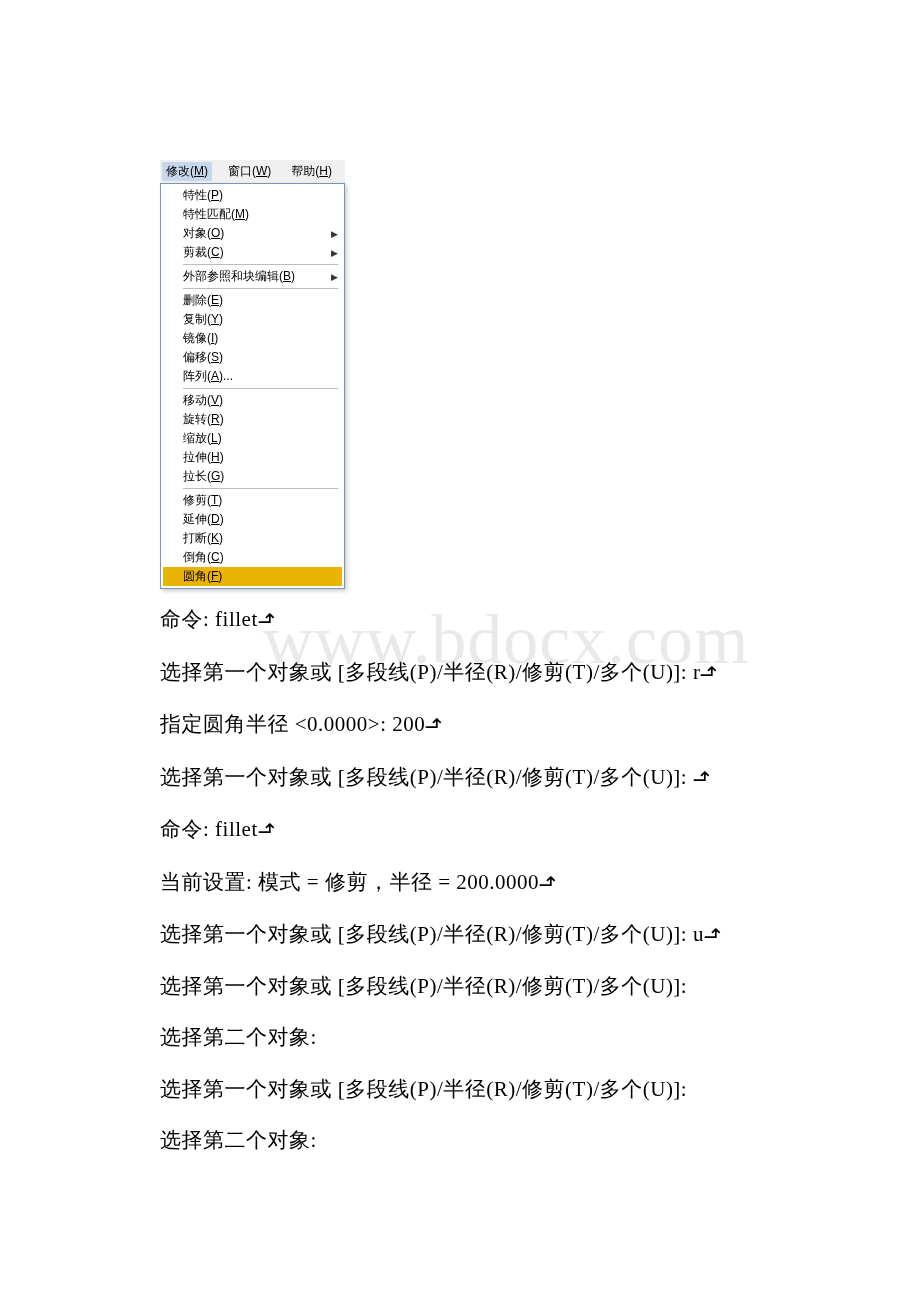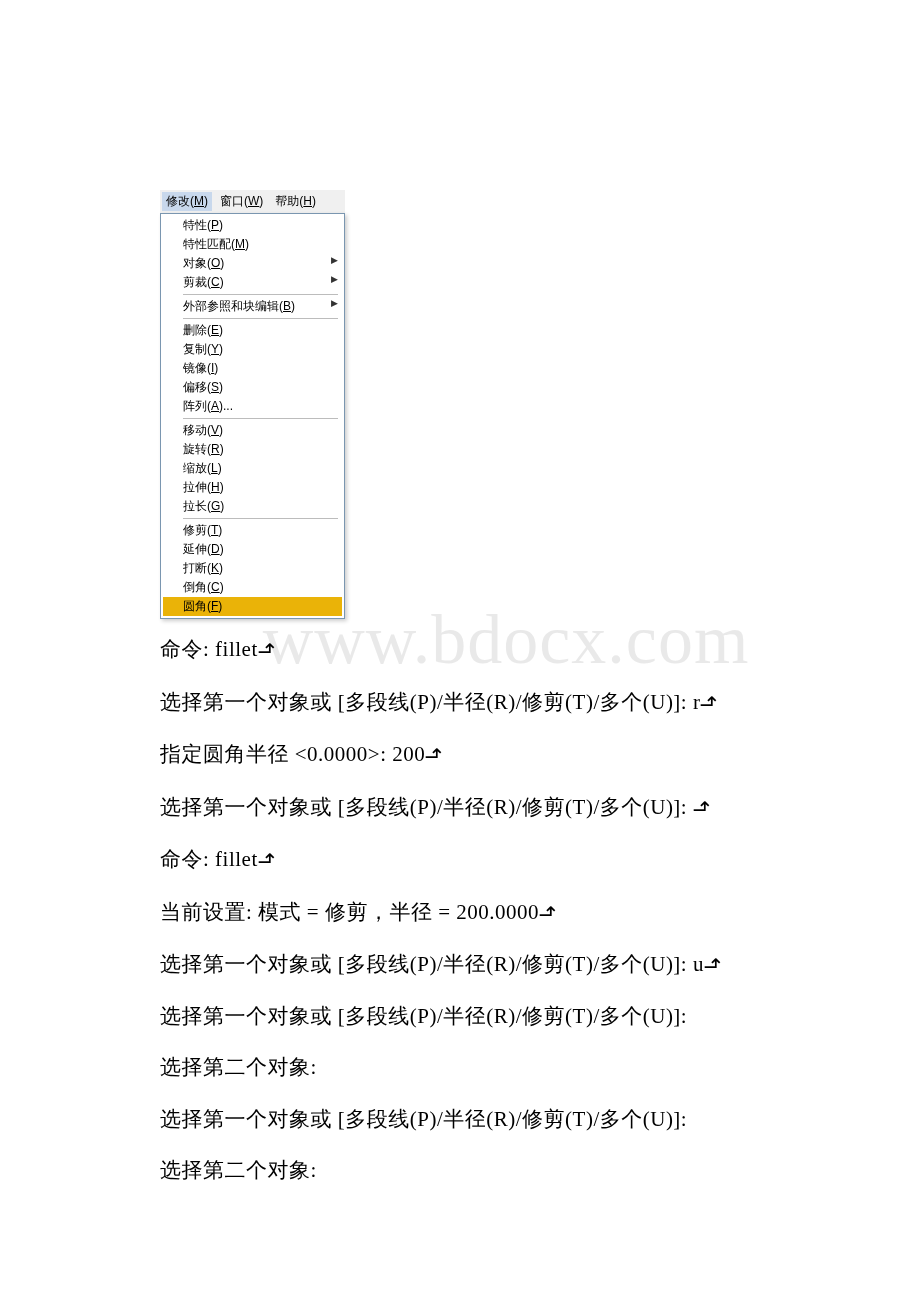--- a/index.html
+++ b/index.html
@@ -16,40 +16,39 @@
     width: 185px;
     background: #fff;
     font-family: "Microsoft YaHei", "SimSun", sans-serif;
     font-size: 12px;
     color: #000;
     margin-bottom: 14px;
   }
   .menubar {
     display: flex;
     padding: 2px 2px;
-    gap: 4px;
+    gap: 12px;
     background: #f0f0f0;
-    margin-top: 30px;
   }
   .menubar-item {
     padding: 1px 4px;
   }
   .menubar-item.active {
     background: #c8d8ec;
   }
   .accel { text-decoration: underline; }
   .dropdown {
     border: 1px solid #7a96b0;
     background: #fff;
     box-shadow: 2px 2px 4px rgba(0,0,0,0.2);
     padding: 2px;
   }
   .menu-row {
     display: flex;
-    align-items: flex-start;
+    align-items: center;
     padding: 1px 4px 1px 20px;
     position: relative;
     height: 19px;
   }
   .menu-row.hover {
     background: #eab308;
   }
   .menu-row .arrow {
     margin-left: auto;
     font-size: 9px;

